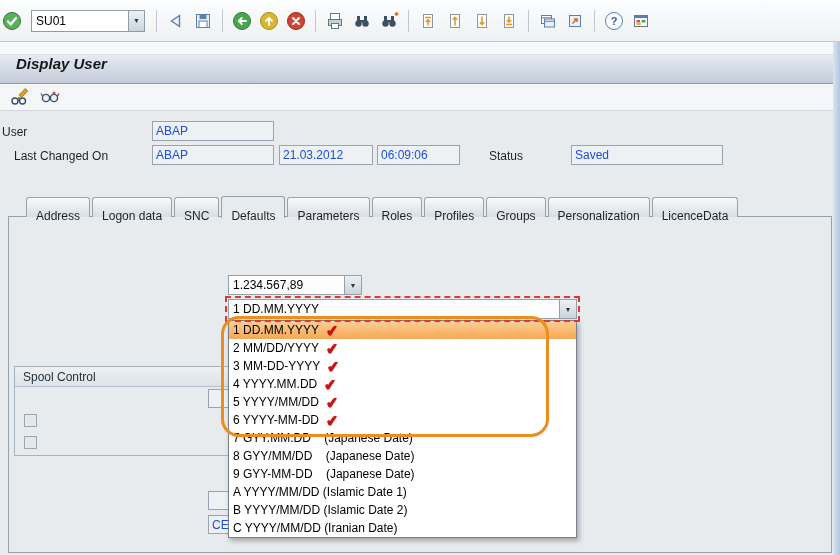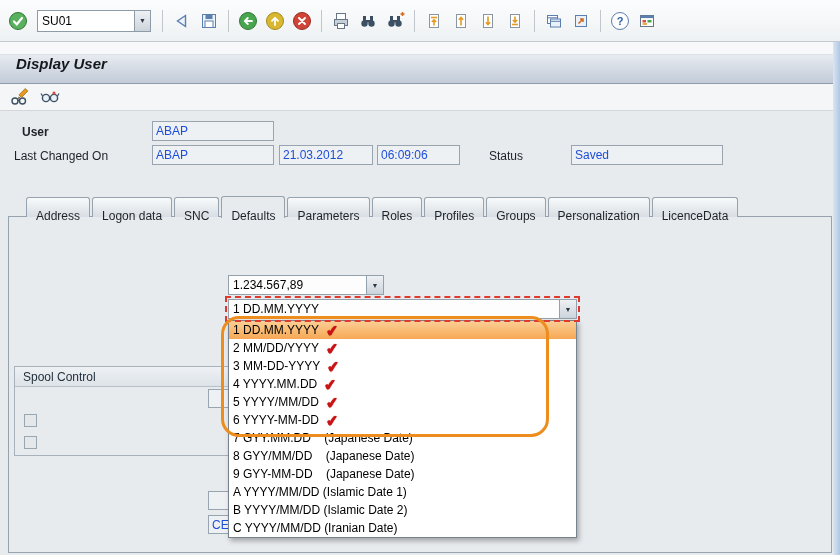--- a/index.html
+++ b/index.html
@@ -3,21 +3,21 @@
 <meta charset="utf-8">
 <style>
   *{margin:0;padding:0;box-sizing:border-box;}
   html,body{background:#fff;}
   body{font-family:"Liberation Sans",sans-serif;}
   .screen{position:relative;width:840px;height:555px;background:#f7f8f9;overflow:hidden;}
 
   
   .std-toolbar{position:absolute;left:0;top:0;width:840px;height:42px;
     background:linear-gradient(#fcfdfe,#eef1f3);border-bottom:1px solid #c3c9cf;
-    display:flex;align-items:center;padding-left:6px;gap:3px;}
+    display:flex;align-items:center;gap:3px;}
   .tbtn{width:24px;height:24px;border:none;background:transparent;display:flex;
     align-items:center;justify-content:center;cursor:pointer;}
   .tsep{width:1px;height:22px;background:#c0c6cc;margin:0 4px;}
   .cmd{display:flex;height:22px;width:114px;border:1px solid #8e9ca8;background:#fff;margin:0 4px;}
   .cmd-input{flex:1;border:none;outline:none;font:12px "Liberation Sans",sans-serif;padding:0 4px;min-width:0;}
   .cmd-arrow{width:16px;background:linear-gradient(#eef1f4,#ccd4db);border-left:1px solid #8e9ca8;
     display:flex;align-items:center;justify-content:center;font-size:7px;color:#2c3a46;cursor:pointer;}
 
   
   .gap-strip{position:absolute;left:0;top:42px;width:840px;height:12px;background:#f7f8f9;}
@@ -235,21 +235,21 @@
           <circle cx="15" cy="11" r="3.6" fill="#eaf1f8" stroke="#3c4f63" stroke-width="1.4"></circle>
           <path d="M10.5 10.5h1.2" stroke="#3c4f63" stroke-width="1.2"></path>
           <path d="M3.5 9L2 6.5M18.5 9L20 6.5" stroke="#3c4f63" stroke-width="1.2"></path>
           <circle cx="15" cy="6" r="1.6" fill="#d94f3d"></circle>
         </svg>
     </button>
   </div>
 
   <div class="main-bg"></div>
 
-  <span class="lbl" style="left:22px;top:125px;font-weight:bold;">User</span>
+  <span class="lbl" style="left:2px;top:125px;">User</span>
   <div class="fld" style="left:152px;top:121px;width:122px;">ABAP</div>
 
   <span class="lbl" style="left:14px;top:149px;text-align:right;">Last Changed On</span>
   <div class="fld" style="left:152px;top:145px;width:122px;">ABAP</div>
   <div class="fld" style="left:279px;top:145px;width:94px;">21.03.2012</div>
   <div class="fld" style="left:377px;top:145px;width:83px;">06:09:06</div>
   <span class="lbl" style="left:489px;top:149px;">Status</span>
   <div class="fld" style="left:571px;top:145px;width:152px;">Saved</div>
 
   <div class="tabstrip">
@@ -267,21 +267,21 @@
 
   <div class="panel"></div>
 
   <span class="lbl" style="left:22px;top:231px;">Start menu</span>
   <div class="fld" style="left:228px;top:227px;width:283px;"></div>
 
   <span class="lbl" style="left:22px;top:255px;">Logon Language</span>
   <div class="fld" style="left:228px;top:251px;width:30px;"></div>
 
   <span class="lbl" style="left:22px;top:279px;">Decimal Notation</span>
-  <div class="combo" style="left:228px;top:275px;width:156px;border-radius:9px;">
+  <div class="combo" style="left:228px;top:275px;width:134px;border-radius:9px;">
     <span class="combo-text">1.234.567,89</span>
     <span class="combo-btn">▼</span>
   </div>
 
   <span class="lbl" style="left:22px;top:303px;">Date Format</span>
   <div class="combo" style="left:228px;top:299px;width:349px;">
     <span class="combo-text">1 DD.MM.YYYY</span>
     <span class="combo-btn">▼</span>
   </div>
 

